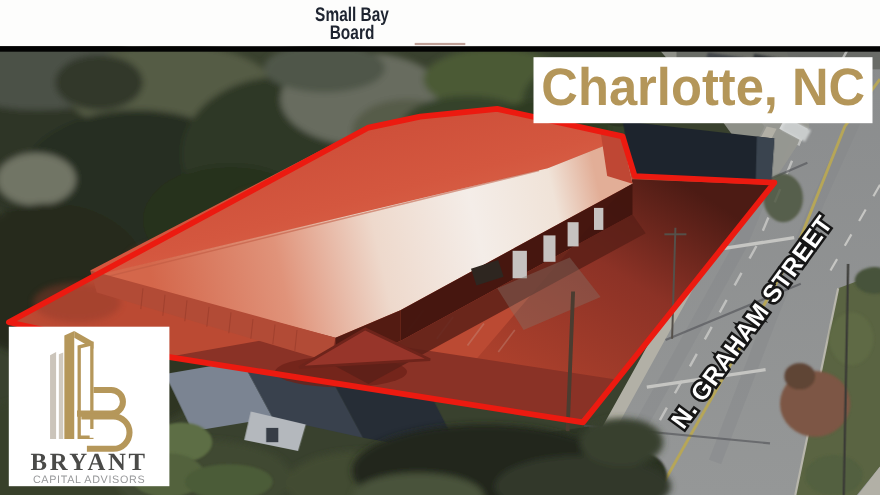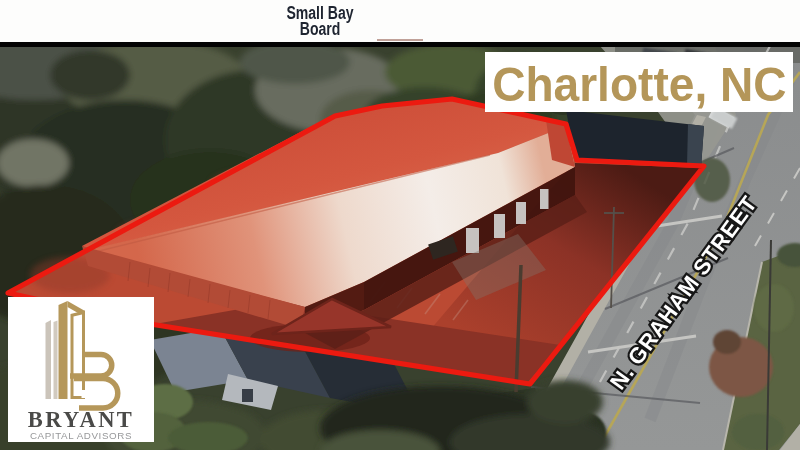--- a/index.html
+++ b/index.html
@@ -226,21 +226,21 @@
 <div class="abs" style="left:0;top:0;width:640px;text-align:center;">
   <div style="display:inline-block;transform:scaleX(0.78);transform-origin:center top;font-weight:bold;font-size:18px;line-height:16px;color:#1e2430;padding-top:5px;">Small Bay<br>Board</div>
 </div>
 
 <div class="abs" style="left:377px;top:39px;width:46px;height:1.5px;background:#c0a198;"></div>
 
 <div class="abs" style="left:0;top:42px;width:800px;height:4.5px;background:#030303;"></div>
 
 <div class="abs" style="left:485px;top:52px;width:308px;height:60px;background:#ffffff;"></div>
 
-<div class="abs" style="left:485px;top:52px;width:308px;height:60px;display:flex;align-items:flex-end;justify-content:center;">
+<div class="abs" style="left:485px;top:52px;width:308px;height:60px;display:flex;align-items:flex-start;justify-content:center;">
   <div style="font-weight:bold;font-size:48px;color:#b49659;transform:scaleX(0.96);white-space:nowrap;">Charlotte, NC</div>
 </div>
 
 <div class="abs" style="left:8px;top:297px;width:146px;height:145px;background:#ffffff;"></div>
 
 <svg class="abs" style="left:8px;top:297px" width="146" height="145" viewBox="0 0 146 145">
   <g>
 
     <polygon points="37.5,26 43,23 43,102 37.5,102" fill="#cbc4ba"></polygon>
     <polygon points="45.5,25 49.5,23.5 49.5,102 45.5,102" fill="#d1cabf"></polygon>

